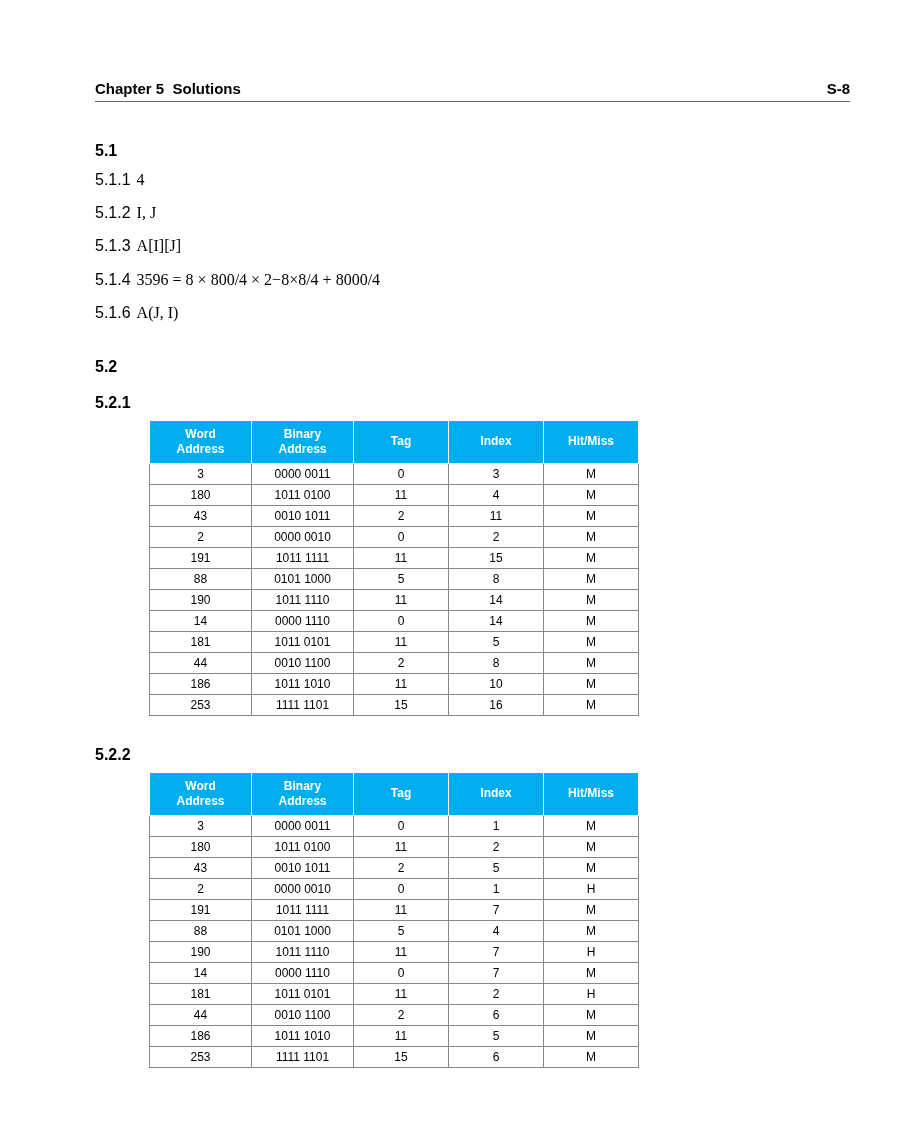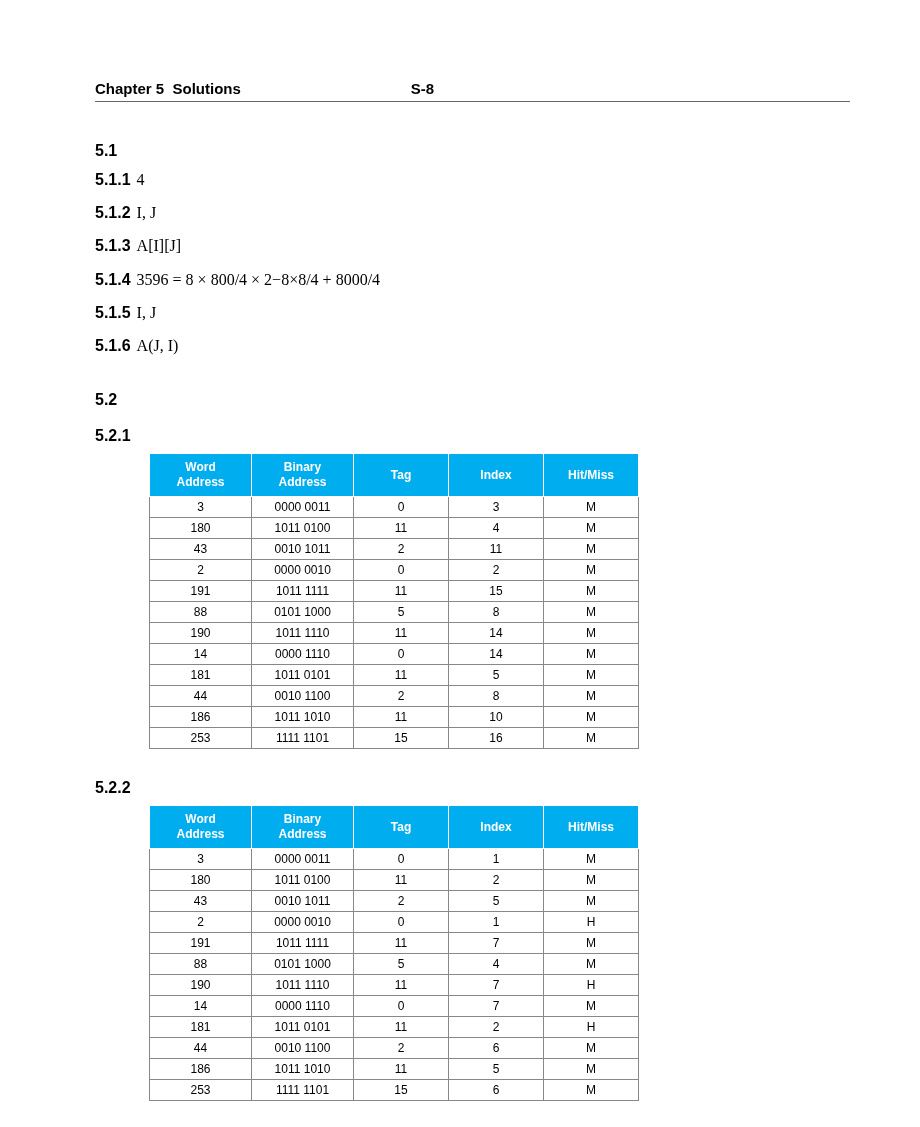--- a/index.html
+++ b/index.html
@@ -8,21 +8,21 @@
     background: #fff;
     font-family: Georgia, 'Times New Roman', serif;
     color: #000;
     width: 920px;
   }
   .page {
     padding: 80px 70px 60px 95px;
   }
   .header-row {
     display: flex;
-    justify-content: flex-start;
+    justify-content: space-between;
     align-items: baseline;
     font-family: Arial, Helvetica, sans-serif;
     font-weight: 700;
     font-size: 15px;
     margin-bottom: 4px;
   }
   .header-title { margin-right: 170px; }
   .header-page {}
   .hr-line {
     border: none;
@@ -36,21 +36,21 @@
     margin: 18px 0 6px 0;
   }
   .item-line {
     font-family: Georgia, 'Times New Roman', serif;
     font-size: 16px;
     margin: 6px 0;
     line-height: 1.7;
   }
   .item-line .label {
     font-family: Arial, Helvetica, sans-serif;
-    font-weight: 700;
+    font-weight: 400;
     margin-right: 6px;
   }
   .table-wrap {
     margin: 8px 0 30px 18px;
     padding-left: 36px;
   }
   table.cache {
     border-collapse: collapse;
     font-family: Arial, Helvetica, sans-serif;
     font-size: 12px;
@@ -87,21 +87,20 @@
     <span class="header-page">S-8</span>
   </div>
   <hr class="hr-line">
 
   <div class="section-num">5.1</div>
 
   <div class="item-line"><span class="label">5.1.1</span><span>4</span></div>
   <div class="item-line"><span class="label">5.1.2</span><span>I, J</span></div>
   <div class="item-line"><span class="label">5.1.3</span><span>A[I][J]</span></div>
   <div class="item-line"><span class="label">5.1.4</span><span>3596 = 8 × 800/4 × 2−8×8/4 + 8000/4</span></div>
-  <div class="item-line"><span class="label">5.1.5</span><span>I, J</span></div>
   <div class="item-line"><span class="label">5.1.6</span><span>A(J, I)</span></div>
 
   <div class="section-num" style="margin-top:32px">5.2</div>
   <div class="section-num">5.2.1</div>
 
   <div class="table-wrap">
     <table class="cache" id="tbl-521">
       <thead>
         <tr>
           <th class="wide"><span>Word<br>Address</span></th>

